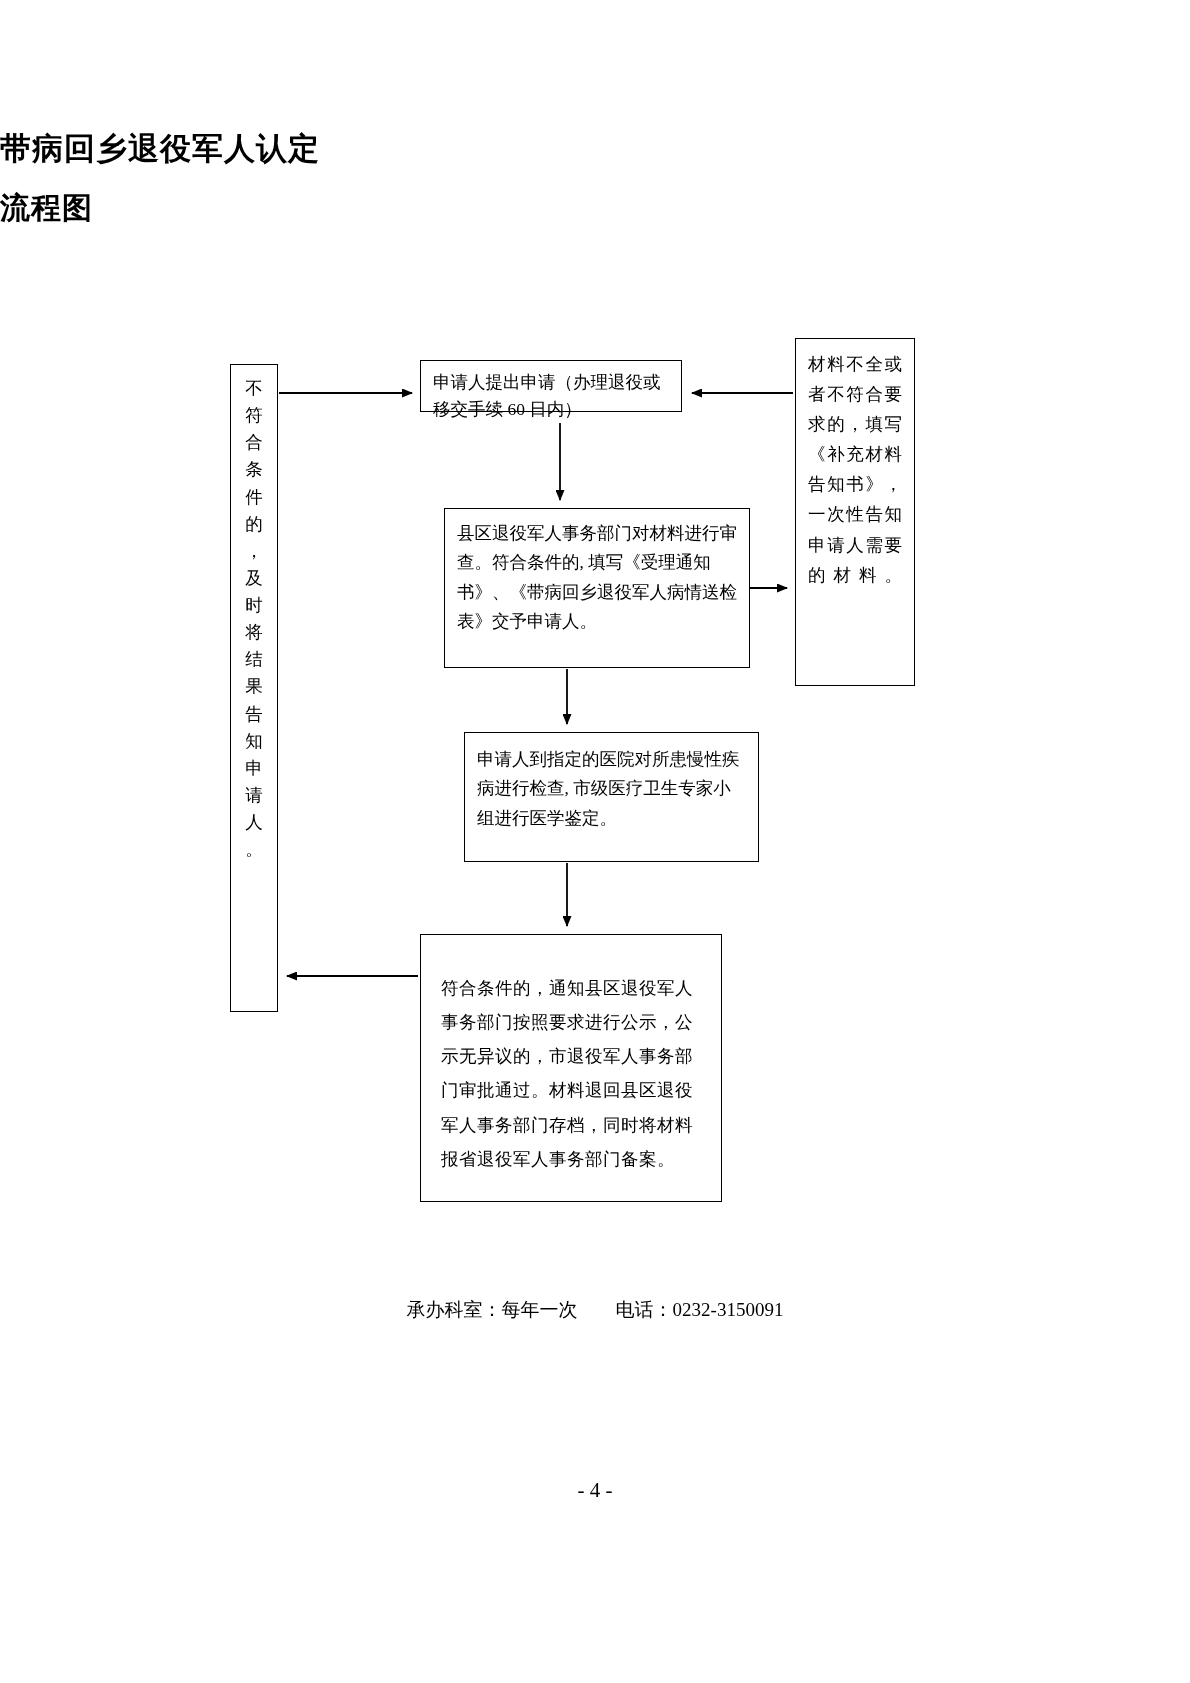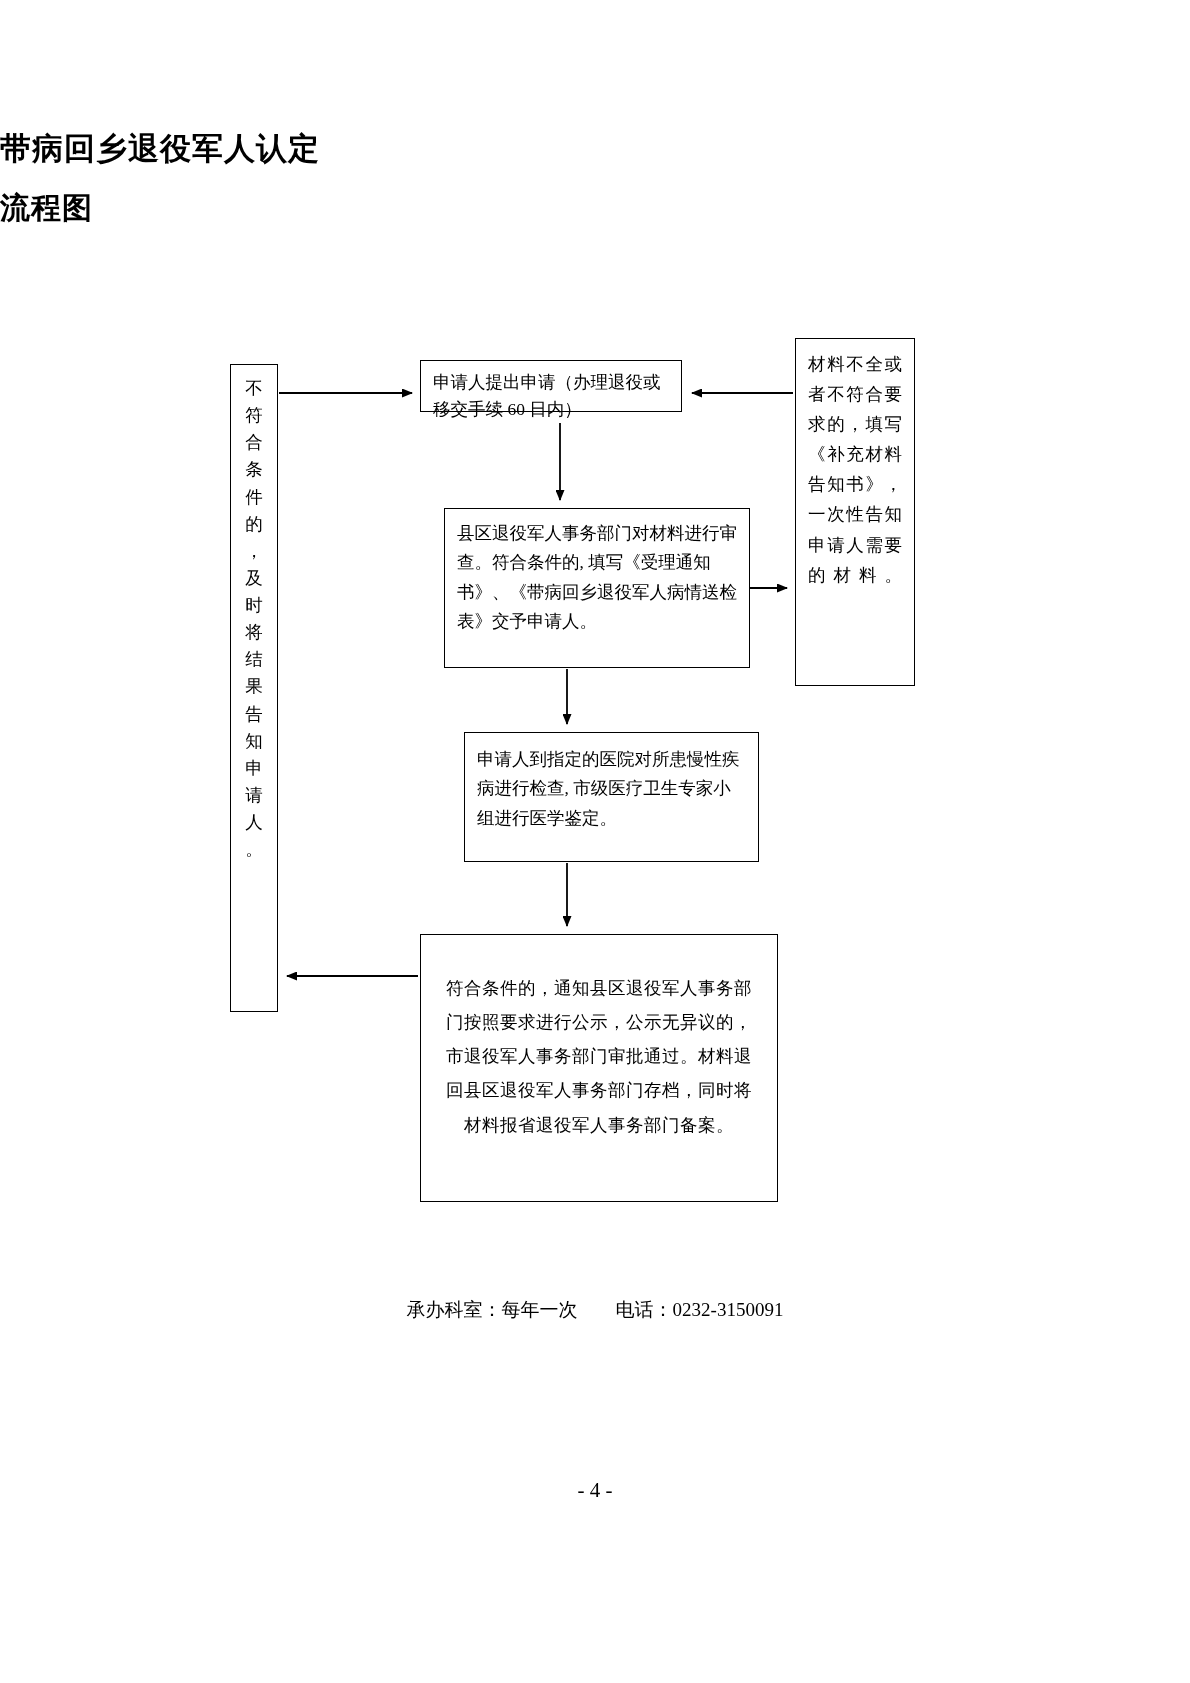--- a/index.html
+++ b/index.html
@@ -113,26 +113,25 @@
     top: 732px;
     width: 295px;
     height: 130px;
     padding: 12px 12px;
     line-height: 1.68;
     margin-left: 44px;
   }
   .box-step4 {
     left: 420px;
     top: 934px;
-    width: 358px;
+    width: 302px;
     height: 268px;
     padding: 36px 20px 6px 20px;
     line-height: 1.95;
     letter-spacing: 0.5px;
-    text-align: center;
   }
 
   .footer-line {
     position: absolute;
     top: 1297px;
     left: 0;
     width: 1190px;
     text-align: center;
     font-size: 19px;
   }

